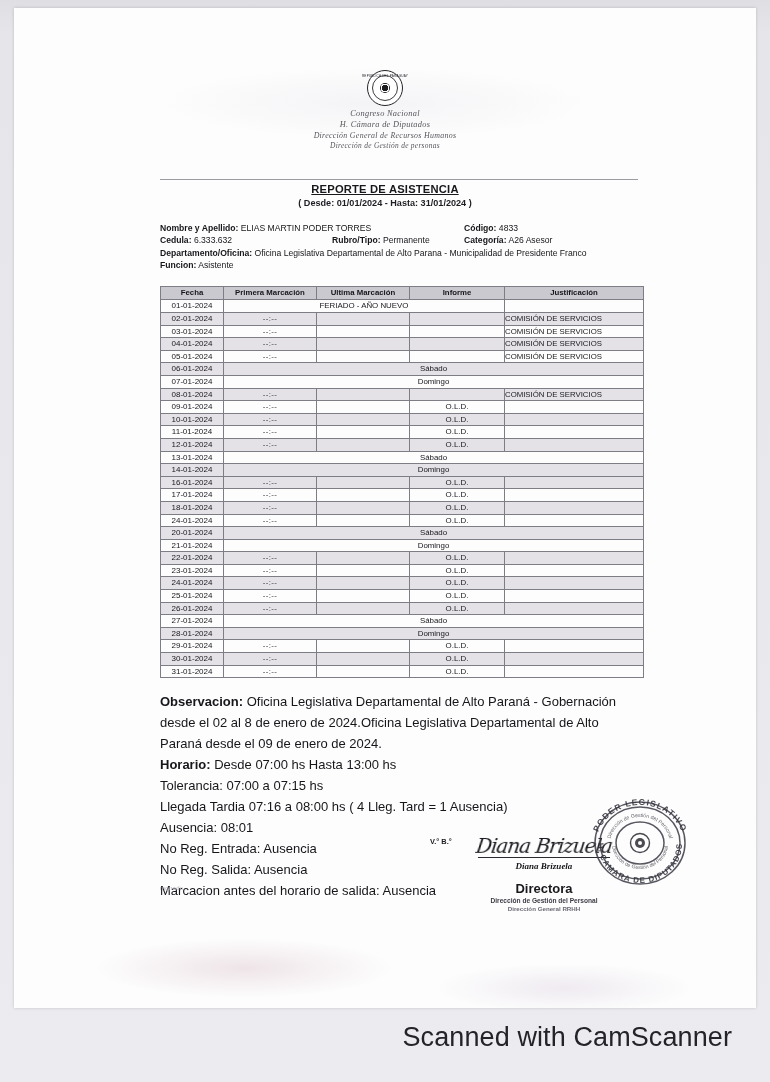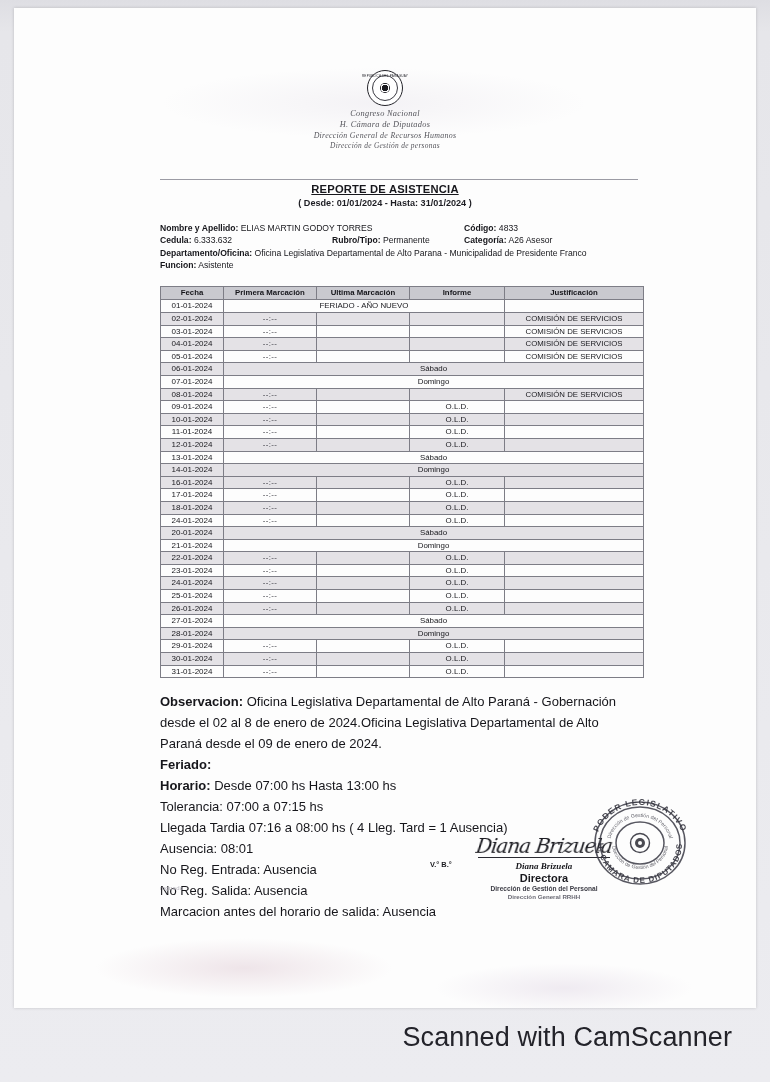--- a/index.html
+++ b/index.html
@@ -166,21 +166,21 @@
     font-weight: bold;
     text-align: center;
     color: #15151a;
     height: 12.4px;
     line-height: 12.4px;
   }
   .c-fecha { width: 62px; text-align: center; font-size: 8px; }
   .c-prim  { width: 92px; text-align: center; }
   .c-ult   { width: 92px; text-align: center; }
   .c-inf   { width: 94px; text-align: center; }
-  .c-just  { width: 138px; text-align: center; font-size: 7.8px; }
+  .c-just  { width: 138px; text-align: left; font-size: 7.8px; }
   tr.stripe td { background: #e4e2e6; }
   tr.plain  td { background: #fdfdfd; }
   td.merged { text-align: center; }
   .mark-dash { letter-spacing: .4px; color: #3a3a42; }
 
   
   #notes {
     position: absolute;
     left: 146px;
     top: 683px;
@@ -195,21 +195,21 @@
   
   #signature-block {
     position: absolute;
     left: 430px;
     top: 828px;
     width: 200px;
     text-align: center;
   }
   #vb-label {
     position: absolute;
-    left: -14px; top: 24px;
+    left: -14px; top: 1px;
     font-size: 7.4px;
     font-weight: bold;
     color: #1b1b20;
   }
   #sig-script {
     font-family: "DejaVu Serif", serif;
     font-style: italic;
     font-size: 20px;
     color: #1a1a20;
     letter-spacing: -1px;
@@ -223,24 +223,24 @@
     margin: 1px auto 3px auto;
   }
   #sig-name {
     font-family: "Liberation Serif", serif;
     font-weight: bold;
     font-style: italic;
     font-size: 9px;
     color: #16161b;
   }
   #sig-role {
-    font-size: 11px;
+    font-size: 13px;
     font-weight: bold;
     color: #18181d;
-    margin-top: 1px;
+    margin-top: 10px;
   }
   #sig-dept {
     font-size: 6.6px;
     font-weight: bold;
     color: #3c3c45;
     filter: blur(.3px);
     margin-top: 1px;
   }
   #sig-dept2 {
     font-size: 6.2px;
@@ -302,21 +302,21 @@
       <div class="lh-line" id="lh-4">Dirección de Gestión de personas</div>
     </div>
 
     <div id="title-rule"></div>
     <div id="report-title">REPORTE DE ASISTENCIA</div>
     <div id="report-range">( Desde: 01/01/2024 - Hasta: 31/01/2024 )</div>
 
     <div id="identity">
       <div class="id-row">
         <span class="id-lbl">Nombre y Apellido:</span>
-        <span class="id-val">ELIAS MARTIN GODOY TORRES</span>
+        <span class="id-val">ELIAS MARTIN PODER TORRES</span>
         <span class="col-right">
           <span class="id-lbl">Código:</span>
           <span class="id-val">4833</span>
         </span>
       </div>
       <div class="id-row">
         <span class="id-lbl">Cedula:</span>
         <span class="id-val">6.333.632</span>
         <span class="col-mid">
           <span class="id-lbl">Rubro/Tipo:</span>
@@ -532,24 +532,20 @@
             <td class="c-inf">O.L.D.</td>
             <td class="c-just"></td>
           </tr>
         </tbody>
     </table>
 
     <div id="notes">
       <div class="note-line">
         <span class="note-lbl">Observacion:</span>
         <span>Oficina Legislativa Departamental de Alto Paraná - Gobernación desde el 02 al 8 de enero de 2024.Oficina Legislativa Departamental de Alto Paraná desde el 09 de enero de 2024.</span>
-      </div>
-      <div class="note-line">
-        <span class="note-lbl">Feriado:</span>
-        <span></span>
       </div>
       <div class="note-line">
         <span class="note-lbl">Horario:</span>
         <span>Desde 07:00 hs Hasta 13:00 hs</span>
       </div>
       <div class="note-line">Tolerancia: 07:00 a 07:15 hs</div>
       <div class="note-line">Llegada Tardia 07:16 a 08:00 hs ( 4 Lleg. Tard = 1 Ausencia)</div>
       <div class="note-line">Ausencia: 08:01</div>
       <div class="note-line">No Reg. Entrada: Ausencia</div>
       <div class="note-line">No Reg. Salida: Ausencia</div>

